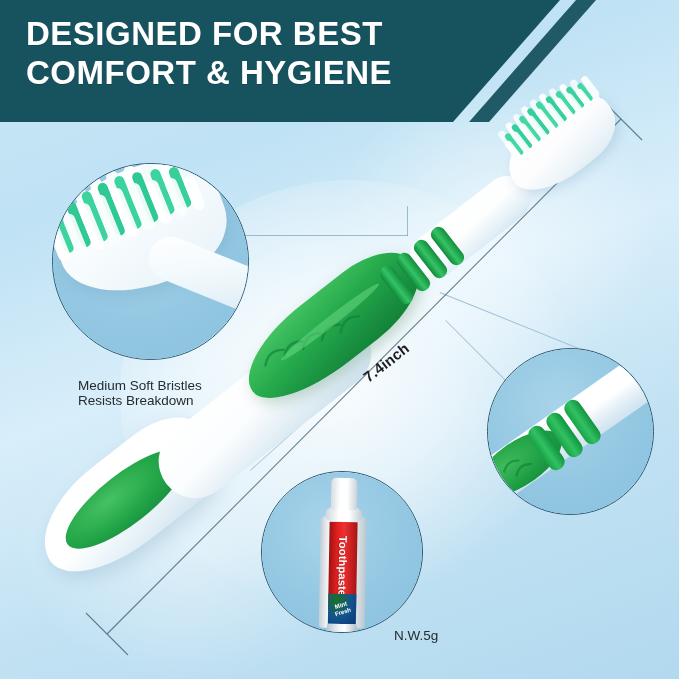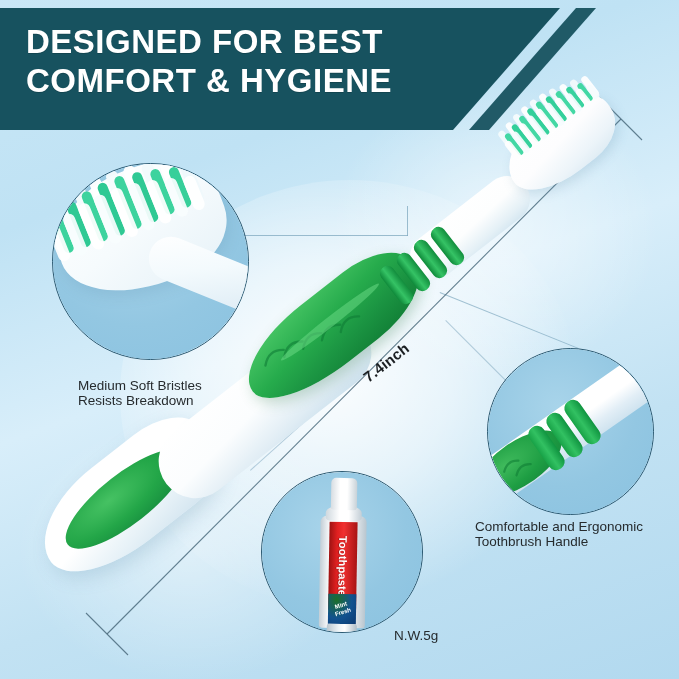--- a/index.html
+++ b/index.html
@@ -19,21 +19,21 @@
   }
   .glow-a{left:120px;top:180px;width:460px;height:430px;
     background:radial-gradient(ellipse at 45% 45%,rgba(255,255,255,.92) 0%,rgba(255,255,255,.55) 35%,rgba(255,255,255,0) 70%);}
   .glow-b{left:330px;top:80px;width:330px;height:300px;
     background:radial-gradient(ellipse at 50% 50%,rgba(255,255,255,.55) 0%,rgba(255,255,255,0) 70%);}
   .glow-c{left:20px;top:420px;width:340px;height:260px;
     background:radial-gradient(ellipse at 50% 50%,rgba(255,255,255,.45) 0%,rgba(255,255,255,0) 72%);}
 
   
   #banner{
-    position:absolute;left:0;top:0;width:679px;height:152px;margin-top:8px;
+    position:absolute;left:0;top:0;width:679px;height:152px;
   }
   #banner .shape{
     position:absolute;inset:0;
     background:#17525f;
     clip-path:polygon(0 0, 560px 0, 453px 122px, 0 122px);
   }
   #banner .stripe{
     position:absolute;inset:0;
     background:#17525f;
     clip-path:polygon(576px 0, 596px 0, 489px 122px, 469px 122px);
@@ -398,20 +398,18 @@
         <span>Mint</span>
         <span>Fresh</span>
       </div>
       <div class="crimp"></div>
     </div>
   </div>
 
   <div class="label-text-blk" id="label-bristles">Medium Soft Bristles
 Resists Breakdown</div>
 
-  <div class="label-text-blk" id="label-handle">Comfortable and Ergonomic
-Toothbrush Handle</div>
 
   <div class="label-text-blk" id="label-weight">N.W.5g</div>
 
   <div id="label-length">7.4inch</div>
 
 </div>
 
 </body></html>

